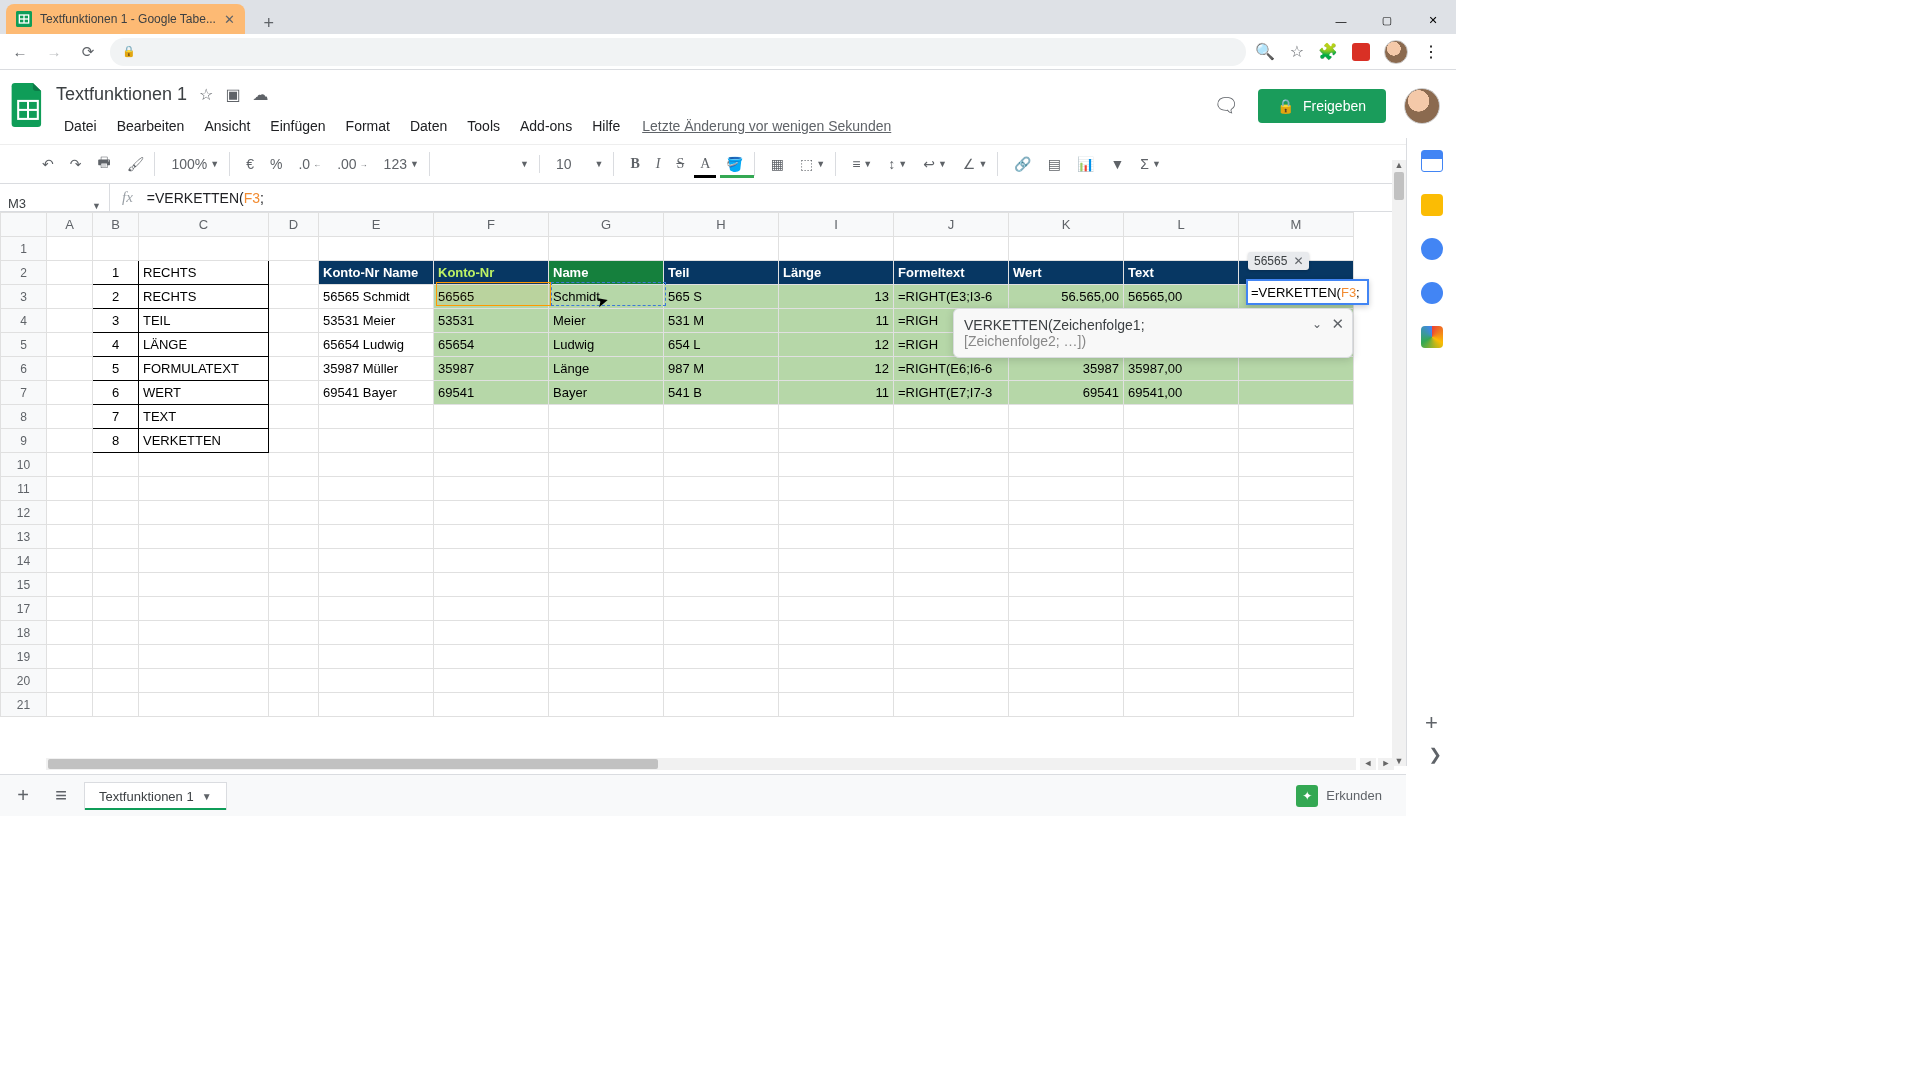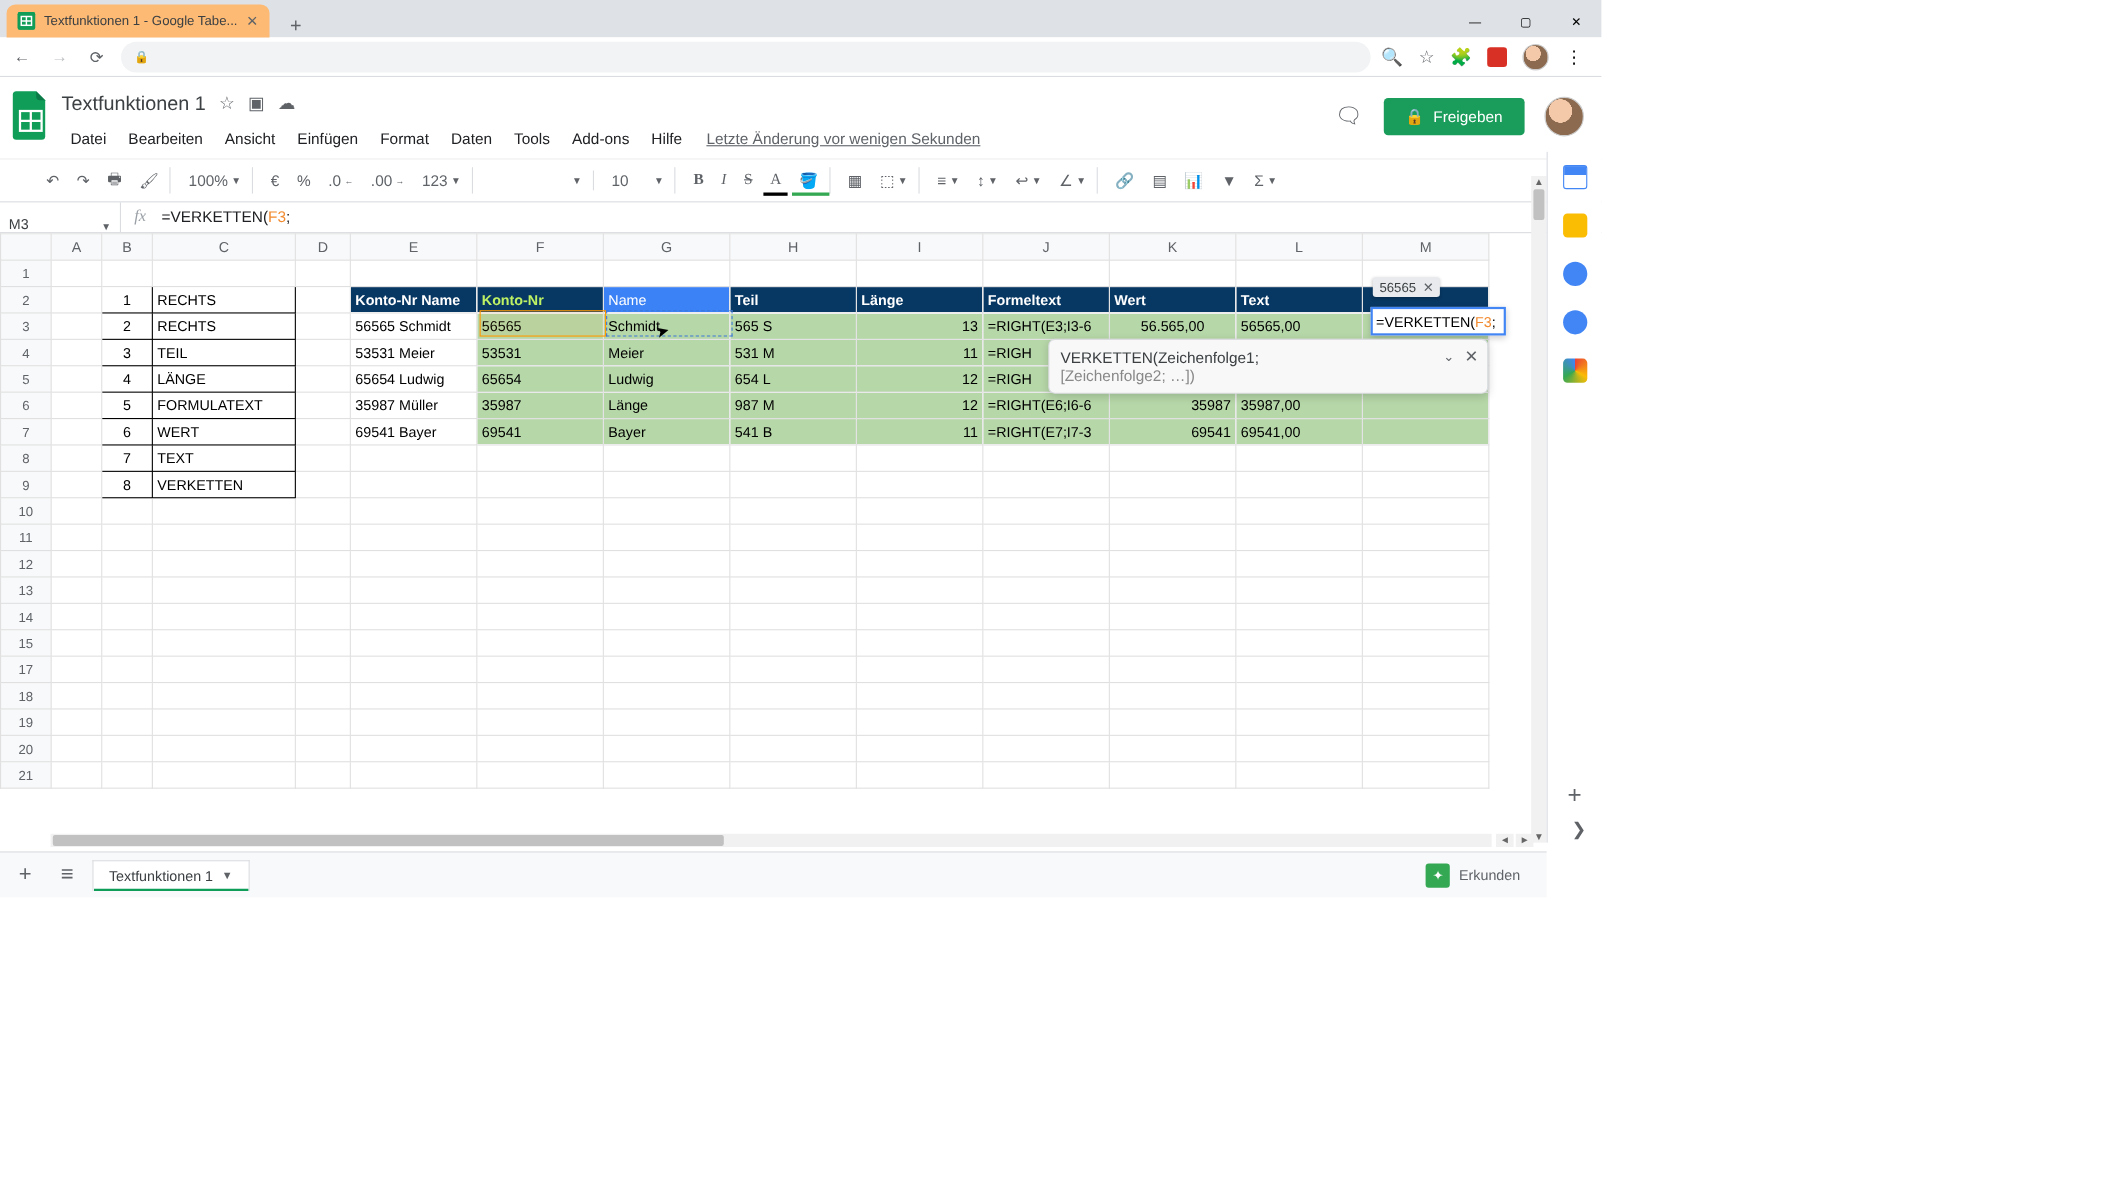--- a/index.html
+++ b/index.html
@@ -306,41 +306,41 @@
           <td class="cell" style=""></td>
         </tr>
         <tr>
           <th class="rowh">2</th>
           <td class="cell" style=""></td>
           <td class="cell boxed" style="text-align:center;">1</td>
           <td class="cell boxed" style="">RECHTS</td>
           <td class="cell" style=""></td>
           <td class="cell" style="background:#073763;color:#fff;font-weight:bold;">Konto-Nr Name</td>
           <td class="cell" style="background:#073763;color:#bef264;font-weight:bold;">Konto-Nr</td>
-          <td class="cell" style="background:#3b82f6;color:#fff;font-weight:normal;">Name</td>
+          <td class="cell" style="background:#15803d;color:#fff;font-weight:bold;">Name</td>
           <td class="cell" style="background:#073763;color:#fff;font-weight:bold;">Teil</td>
           <td class="cell" style="background:#073763;color:#fff;font-weight:bold;">Länge</td>
           <td class="cell" style="background:#073763;color:#fff;font-weight:bold;">Formeltext</td>
           <td class="cell" style="background:#073763;color:#fff;font-weight:bold;">Wert</td>
           <td class="cell" style="background:#073763;color:#fff;font-weight:bold;">Text</td>
           <td class="cell" style="background:#073763;color:#fff;font-weight:bold;"></td>
         </tr>
         <tr>
           <th class="rowh">3</th>
           <td class="cell" style=""></td>
           <td class="cell boxed" style="text-align:center;">2</td>
           <td class="cell boxed" style="">RECHTS</td>
           <td class="cell" style=""></td>
           <td class="cell" style="">56565 Schmidt</td>
           <td class="cell green-bg" style="">56565</td>
           <td class="cell green-bg" style="">Schmidt</td>
           <td class="cell green-bg" style="">565 S</td>
           <td class="cell green-bg" style="text-align:right;">13</td>
           <td class="cell green-bg" style="">=RIGHT(E3;I3-6</td>
-          <td class="cell green-bg" style="text-align:center;margin-left:28px;">56.565,00</td>
+          <td class="cell green-bg" style="text-align:right;margin-left:28px;">56.565,00</td>
           <td class="cell green-bg" style="">56565,00</td>
           <td class="cell green-bg" style=""></td>
         </tr>
         <tr>
           <th class="rowh">4</th>
           <td class="cell" style=""></td>
           <td class="cell boxed" style="text-align:center;">3</td>
           <td class="cell boxed" style="">TEIL</td>
           <td class="cell" style=""></td>
           <td class="cell" style="">53531 Meier</td>

